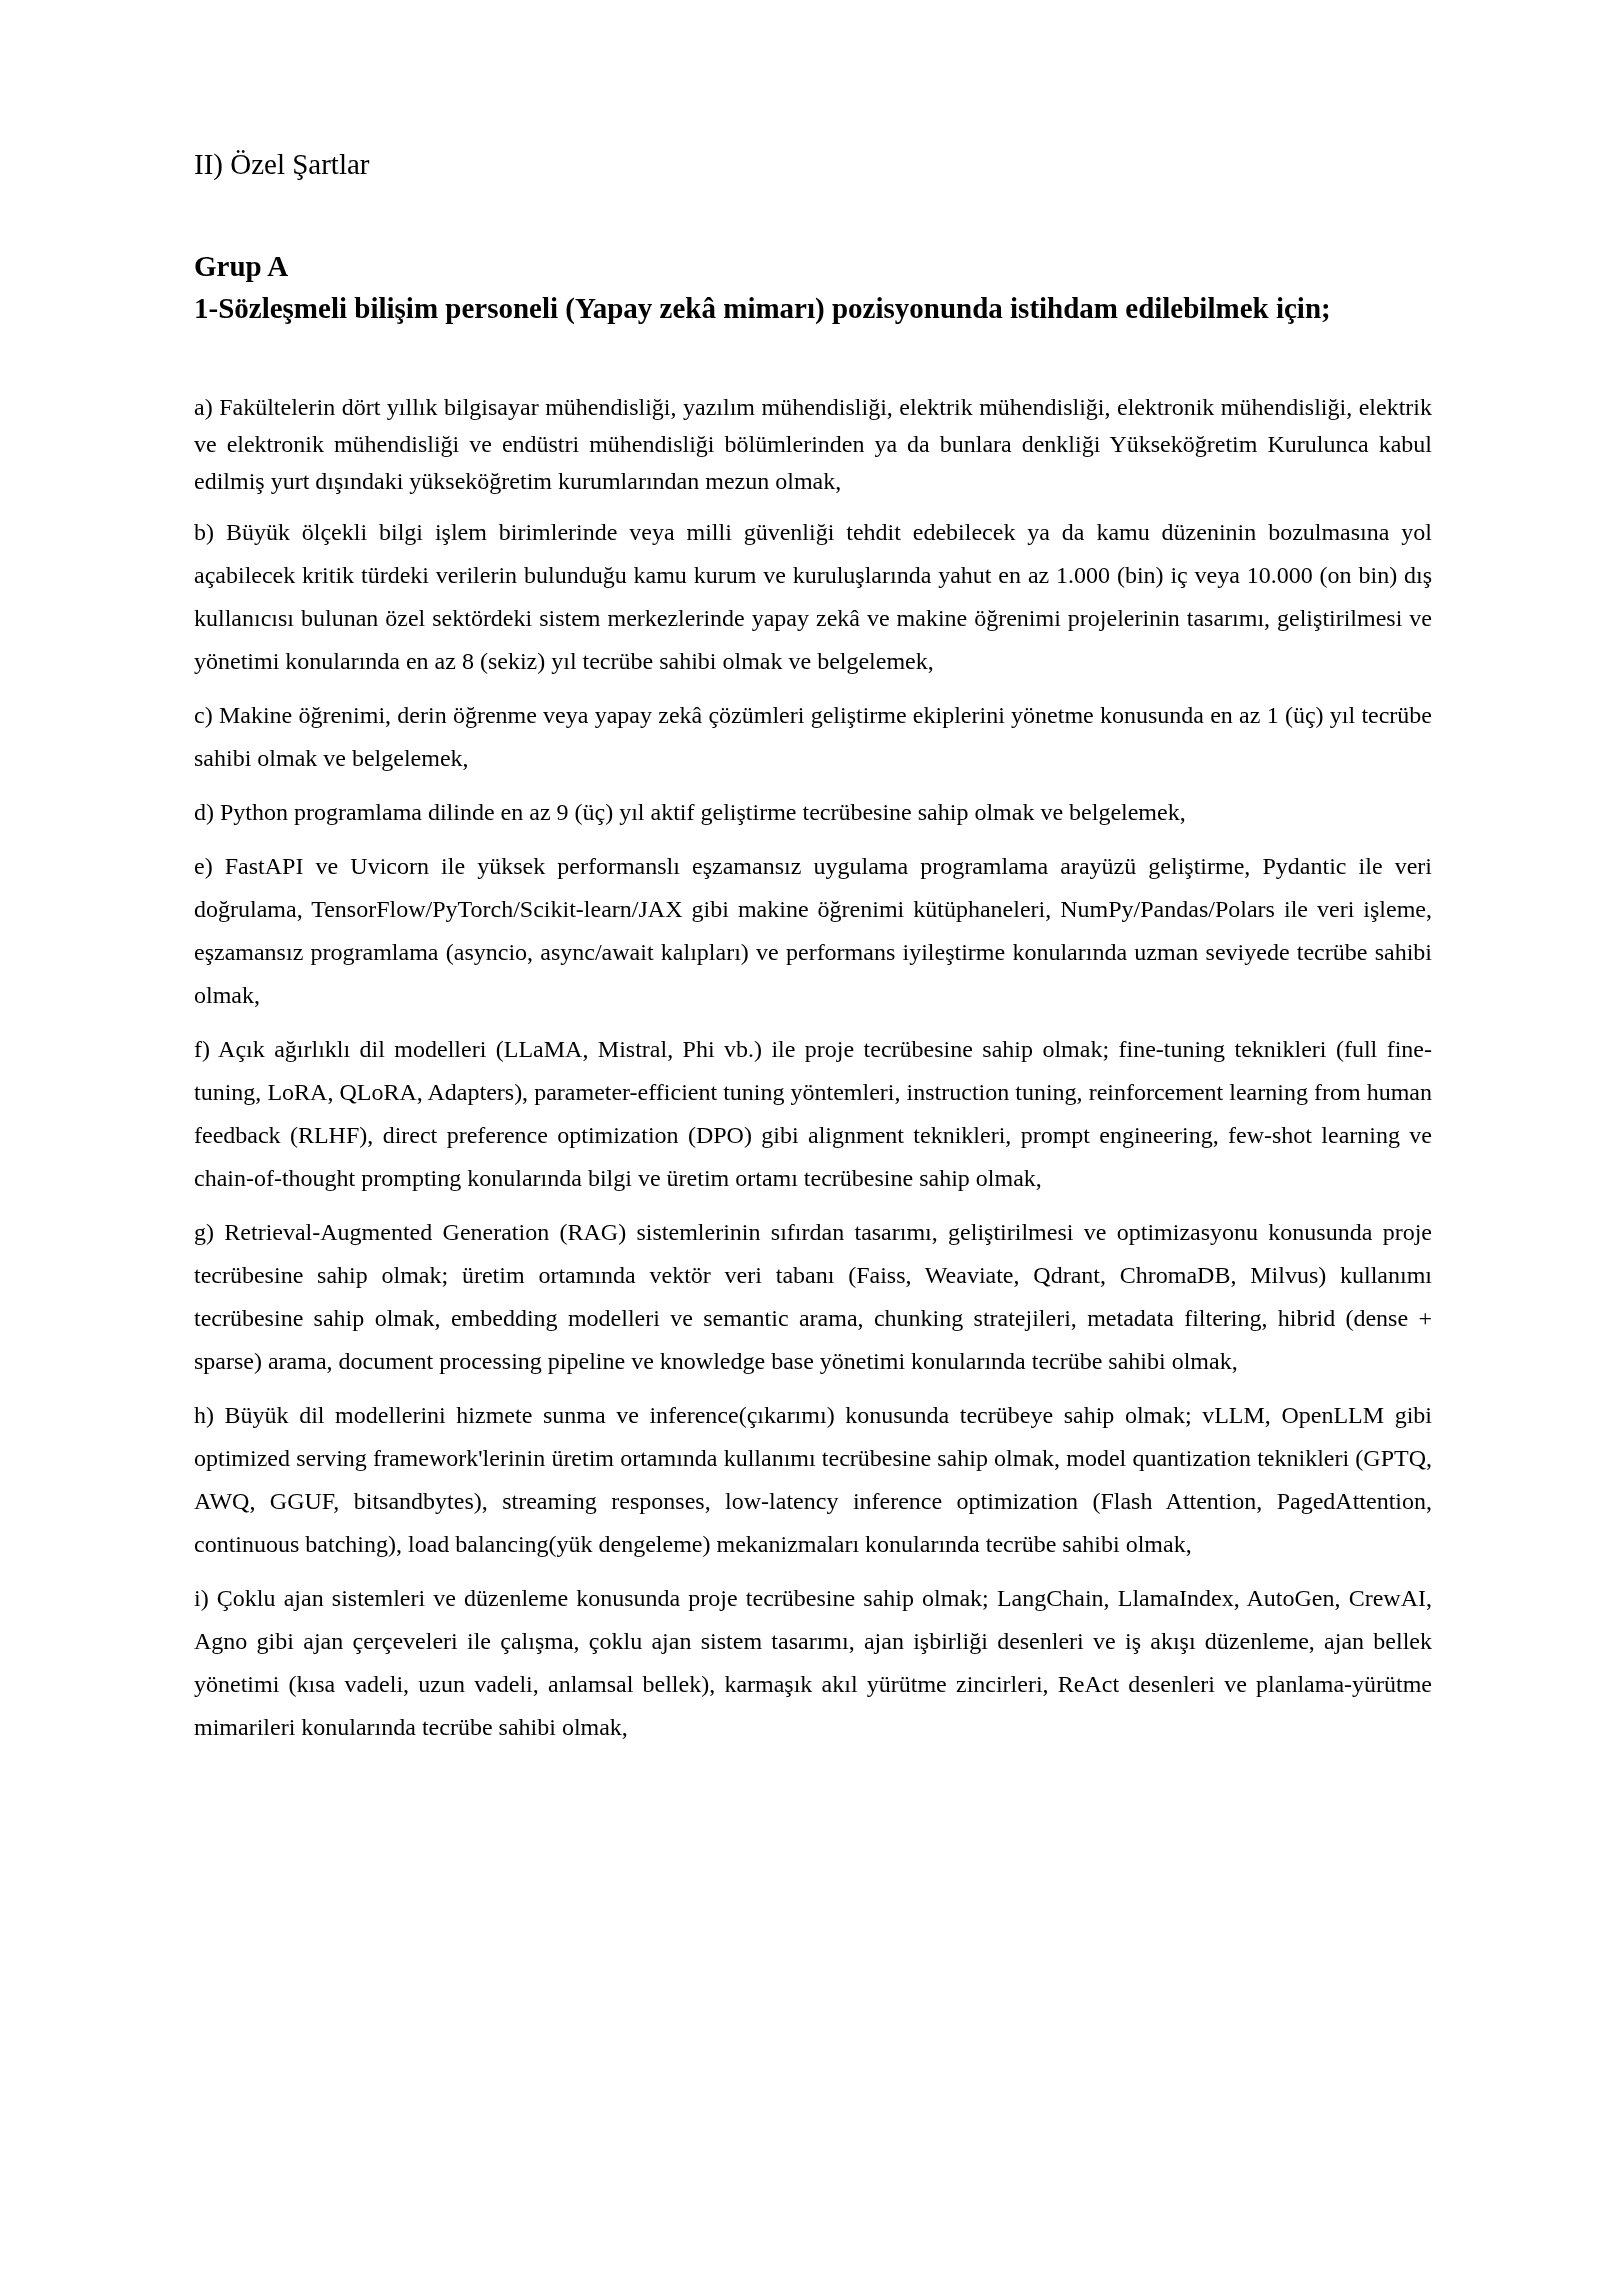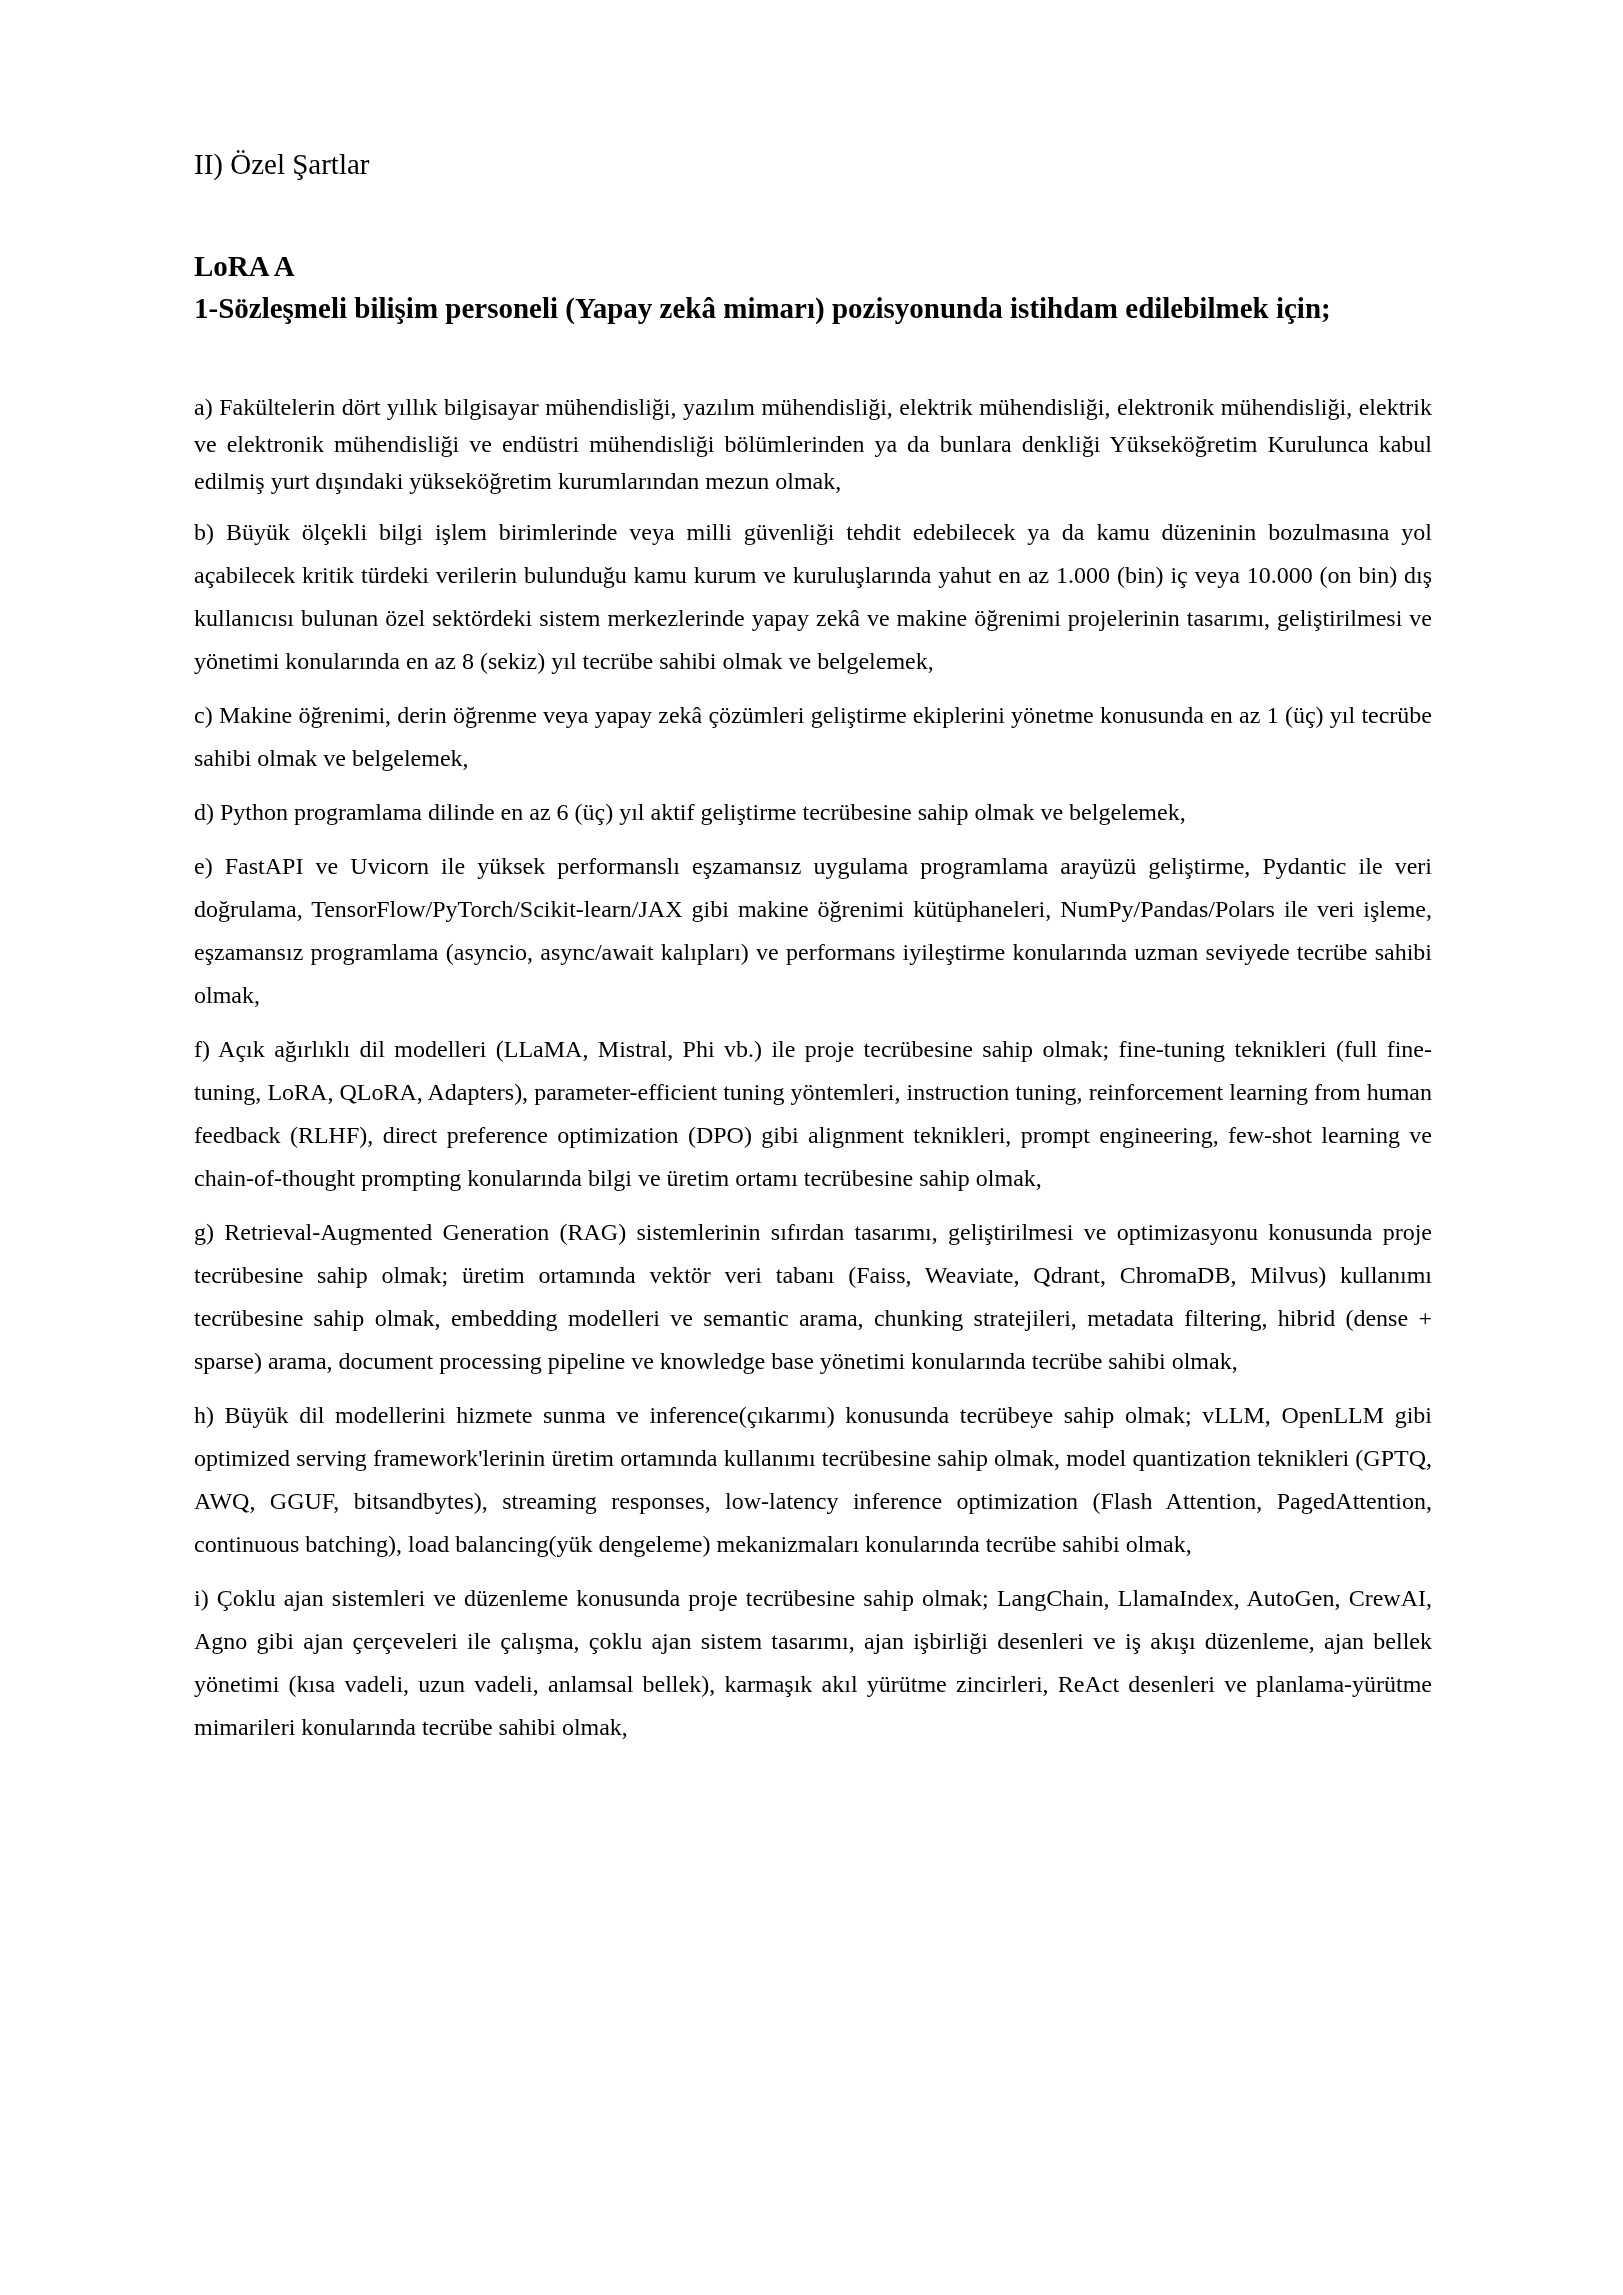--- a/index.html
+++ b/index.html
@@ -55,28 +55,28 @@
     line-height: 43px;
     margin-top: 11px;
   }
 </style>
 </head>
 <body>
 
 <div class="page">
   <h2 class="section-title">II) Özel Şartlar</h2>
 
-  <h3 class="group-title">LoRA A</h3>
+  <h3 class="group-title">Grup A</h3>
   <h3 class="position-title">1-Sözleşmeli bilişim personeli (Yapay zekâ mimarı) pozisyonunda istihdam edilebilmek için;</h3>
 
   <div class="conditions">
     <p class="condition first">a) Fakültelerin dört yıllık bilgisayar mühendisliği, yazılım mühendisliği, elektrik mühendisliği, elektronik mühendisliği, elektrik ve elektronik mühendisliği ve endüstri mühendisliği bölümlerinden ya da bunlara denkliği Yükseköğretim Kurulunca kabul edilmiş yurt dışındaki yükseköğretim kurumlarından mezun olmak,</p>
     <p class="condition spaced">b) Büyük ölçekli bilgi işlem birimlerinde veya milli güvenliği tehdit edebilecek ya da kamu düzeninin bozulmasına yol açabilecek kritik türdeki verilerin bulunduğu kamu kurum ve kuruluşlarında yahut en az 1.000 (bin) iç veya 10.000 (on bin) dış kullanıcısı bulunan özel sektördeki sistem merkezlerinde yapay zekâ ve makine öğrenimi projelerinin tasarımı, geliştirilmesi ve yönetimi konularında en az 8 (sekiz) yıl tecrübe sahibi olmak ve belgelemek,</p>
     <p class="condition spaced">c) Makine öğrenimi, derin öğrenme veya yapay zekâ çözümleri geliştirme ekiplerini yönetme konusunda en az 1 (üç) yıl tecrübe sahibi olmak ve belgelemek,</p>
-    <p class="condition spaced">d) Python programlama dilinde en az 6 (üç) yıl aktif geliştirme tecrübesine sahip olmak ve belgelemek,</p>
+    <p class="condition spaced">d) Python programlama dilinde en az 9 (üç) yıl aktif geliştirme tecrübesine sahip olmak ve belgelemek,</p>
     <p class="condition spaced">e) FastAPI ve Uvicorn ile yüksek performanslı eşzamansız uygulama programlama arayüzü geliştirme, Pydantic ile veri doğrulama, TensorFlow/PyTorch/Scikit-learn/JAX gibi makine öğrenimi kütüphaneleri, NumPy/Pandas/Polars ile veri işleme, eşzamansız programlama (asyncio, async/await kalıpları) ve performans iyileştirme konularında uzman seviyede tecrübe sahibi olmak,</p>
     <p class="condition spaced">f) Açık ağırlıklı dil modelleri (LLaMA, Mistral, Phi vb.) ile proje tecrübesine sahip olmak; fine-tuning teknikleri (full fine-tuning, LoRA, QLoRA, Adapters), parameter-efficient tuning yöntemleri, instruction tuning, reinforcement learning from human feedback (RLHF), direct preference optimization (DPO) gibi alignment teknikleri, prompt engineering, few-shot learning ve chain-of-thought prompting konularında bilgi ve üretim ortamı tecrübesine sahip olmak,</p>
     <p class="condition spaced">g) Retrieval-Augmented Generation (RAG) sistemlerinin sıfırdan tasarımı, geliştirilmesi ve optimizasyonu konusunda proje tecrübesine sahip olmak; üretim ortamında vektör veri tabanı (Faiss, Weaviate, Qdrant, ChromaDB, Milvus) kullanımı tecrübesine sahip olmak, embedding modelleri ve semantic arama, chunking stratejileri, metadata filtering, hibrid (dense + sparse) arama, document processing pipeline ve knowledge base yönetimi konularında tecrübe sahibi olmak,</p>
     <p class="condition spaced">h) Büyük dil modellerini hizmete sunma ve inference(çıkarımı) konusunda tecrübeye sahip olmak; vLLM, OpenLLM gibi optimized serving framework'lerinin üretim ortamında kullanımı tecrübesine sahip olmak, model quantization teknikleri (GPTQ, AWQ, GGUF, bitsandbytes), streaming responses, low-latency inference optimization (Flash Attention, PagedAttention, continuous batching), load balancing(yük dengeleme) mekanizmaları konularında tecrübe sahibi olmak,</p>
     <p class="condition spaced">i) Çoklu ajan sistemleri ve düzenleme konusunda proje tecrübesine sahip olmak; LangChain, LlamaIndex, AutoGen, CrewAI, Agno gibi ajan çerçeveleri ile çalışma, çoklu ajan sistem tasarımı, ajan işbirliği desenleri ve iş akışı düzenleme, ajan bellek yönetimi (kısa vadeli, uzun vadeli, anlamsal bellek), karmaşık akıl yürütme zincirleri, ReAct desenleri ve planlama-yürütme mimarileri konularında tecrübe sahibi olmak,</p>
   </div>
 </div>
 
 
 </body></html>

